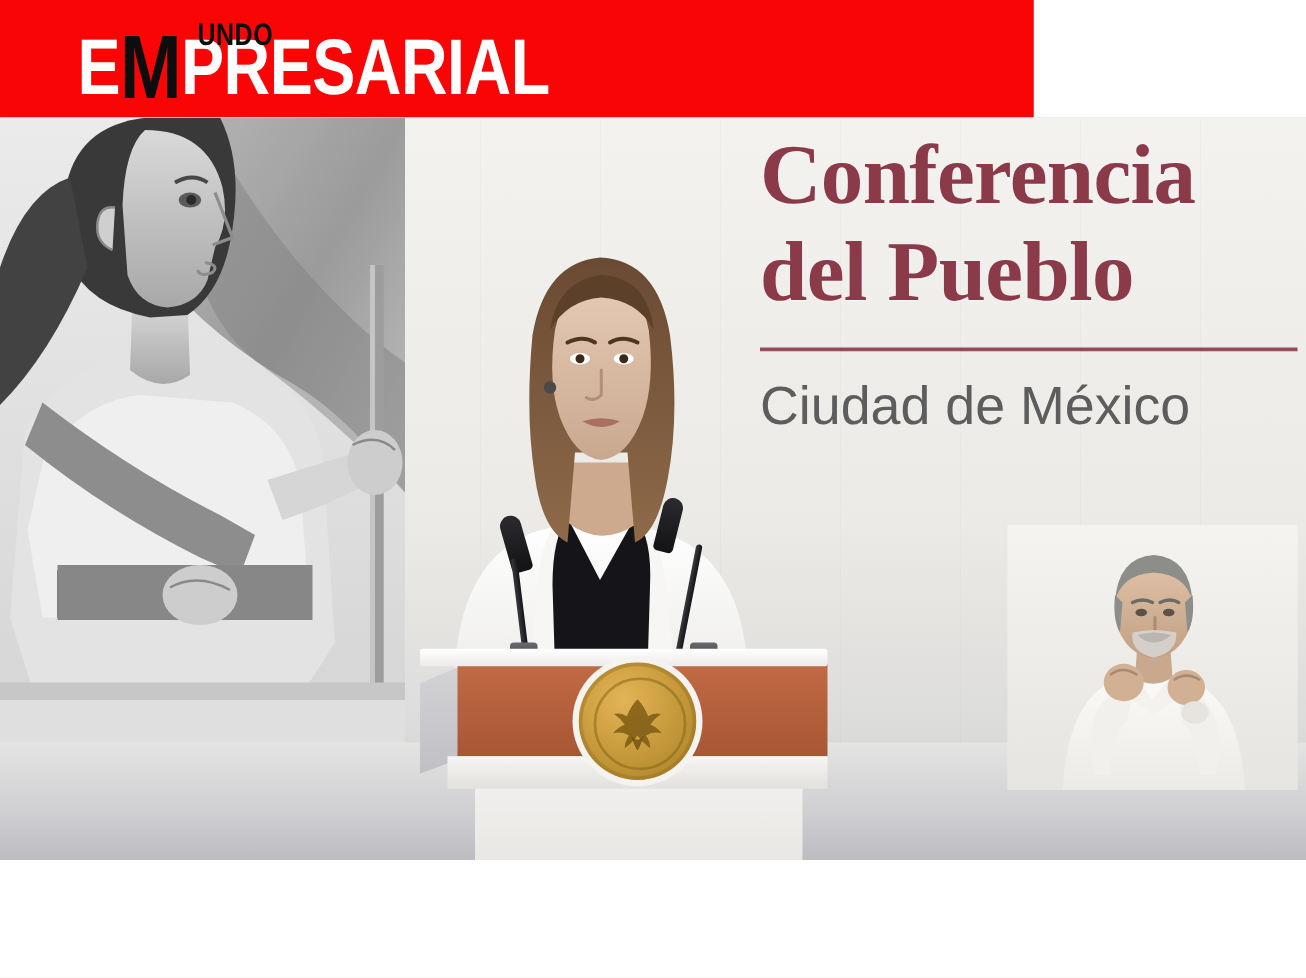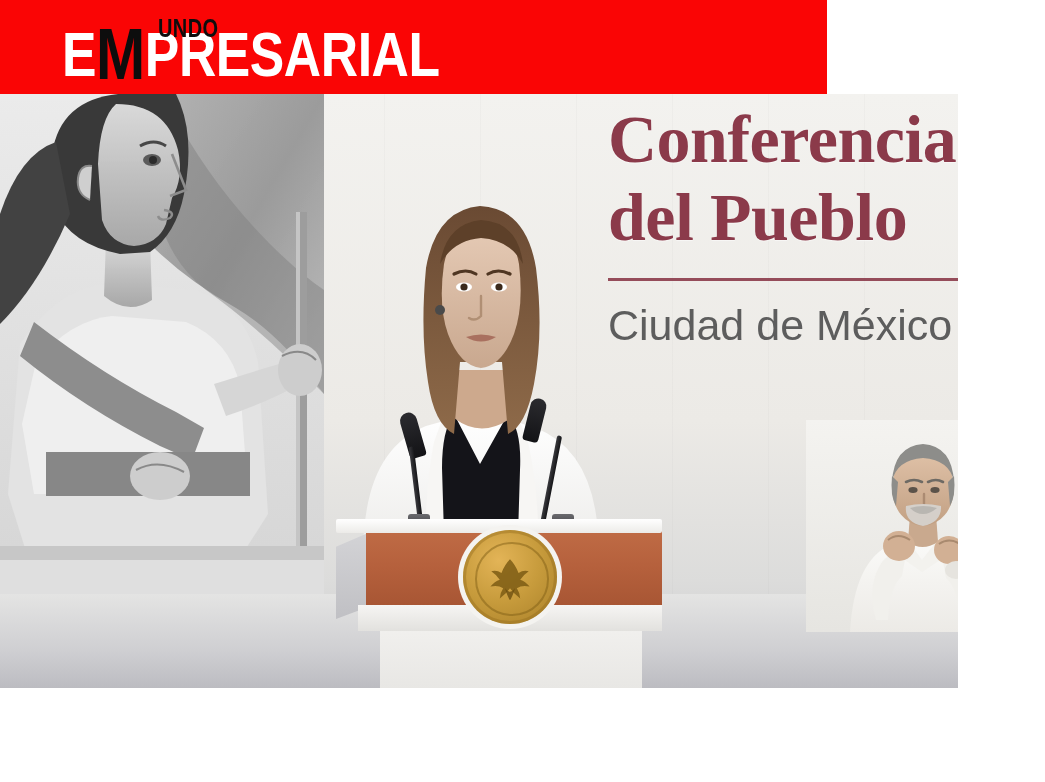--- a/index.html
+++ b/index.html
@@ -72,21 +72,21 @@
     letter-spacing: 0.5px;
     color: #0d0d0d;
     transform: scaleX(0.8);
     transform-origin: left center;
   }
 
   
   .video {
     position: absolute;
     left: 0; top: 94px;
-    width: 958px;
+    width: 1045px;
     height: 594px;
     overflow: hidden;
     background: #d8d8d6;
   }
 
   
   .wall {
     position: absolute;
     inset: 0;
     background:

